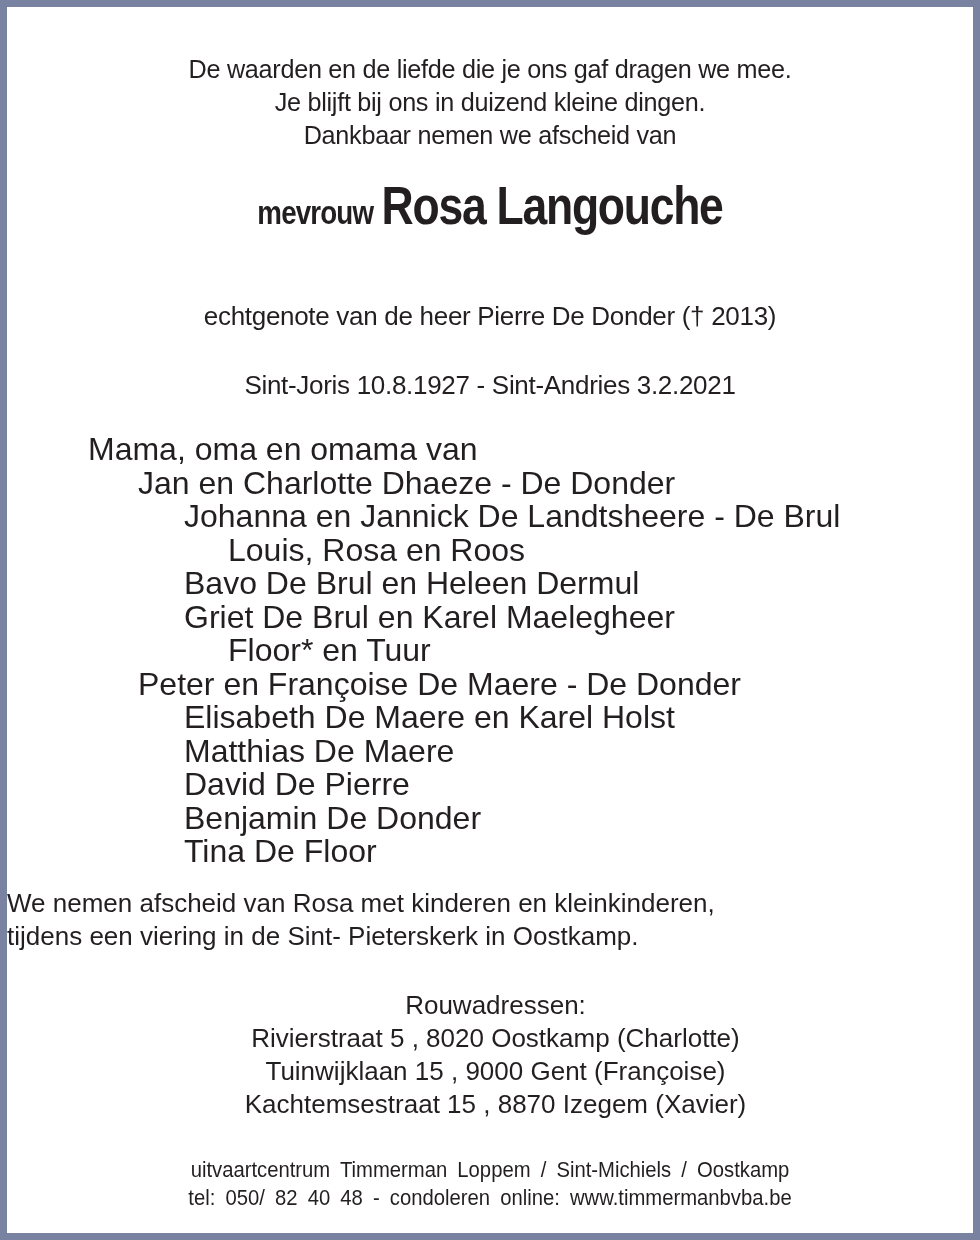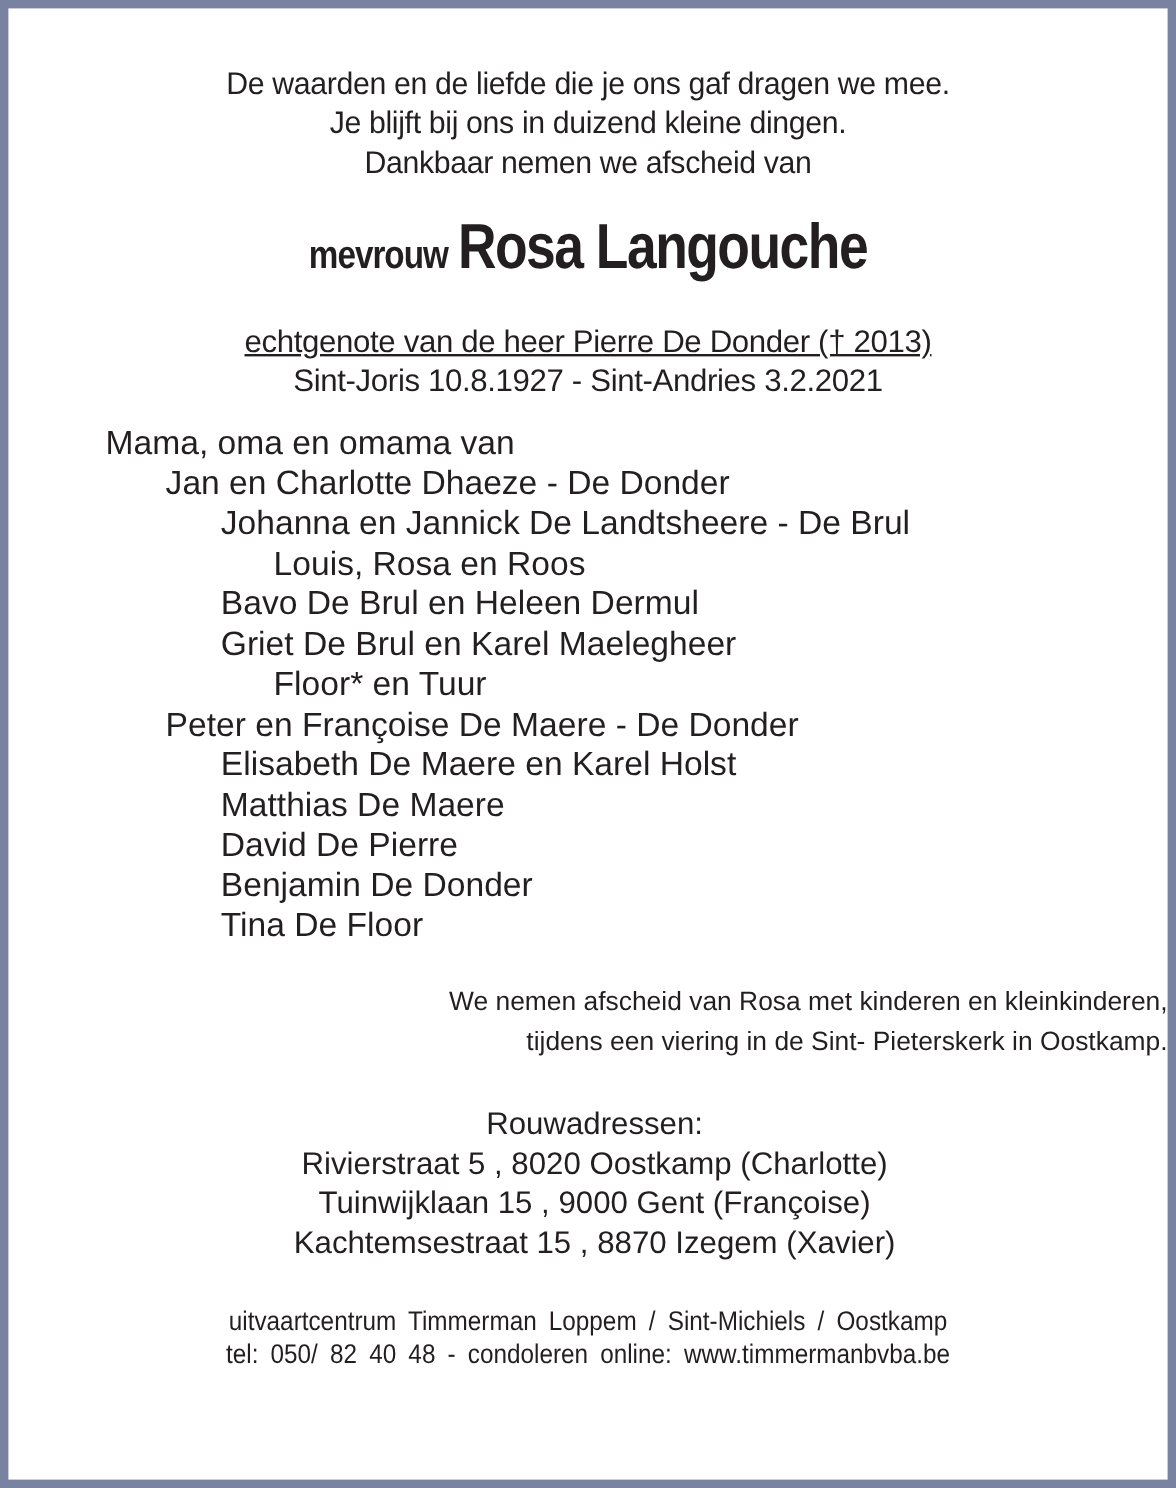--- a/index.html
+++ b/index.html
@@ -42,35 +42,35 @@
   .title-name {
     font-weight: bold;
     font-size: 53px;
     letter-spacing: -1.5px;
   }
   .center-line {
     text-align: center;
     font-size: 26px;
     line-height: 33px;
   }
-  .spouse { margin-top: 18px; letter-spacing: -0.3px; text-decoration: underline; }
-  .dates  { letter-spacing: -0.3px; }
+  .spouse { margin-top: 50px; letter-spacing: -0.3px; }
+  .dates  { margin-top: 36px; letter-spacing: -0.3px; }
   .family {
-    margin-top: 18px;
+    margin-top: 31px;
     margin-left: 81px;
-    font-size: 28px;
+    font-size: 32px;
     line-height: 33.5px;
   }
   .family-member.indent-1 { margin-left: 50px; }
   .family-member.indent-2 { margin-left: 96px; }
   .family-member.indent-3 { margin-left: 140px; }
   .farewell {
-    margin-top: 30px;
-    text-align: right;
-    font-size: 22px;
+    margin-top: 18px;
+    text-align: left;
+    font-size: 26px;
     line-height: 33px;
   }
   .addresses {
     margin-top: 36px;
     text-align: center;
     font-size: 26px;
     line-height: 33px;
     padding-left: 11px;
   }
   .footer {

